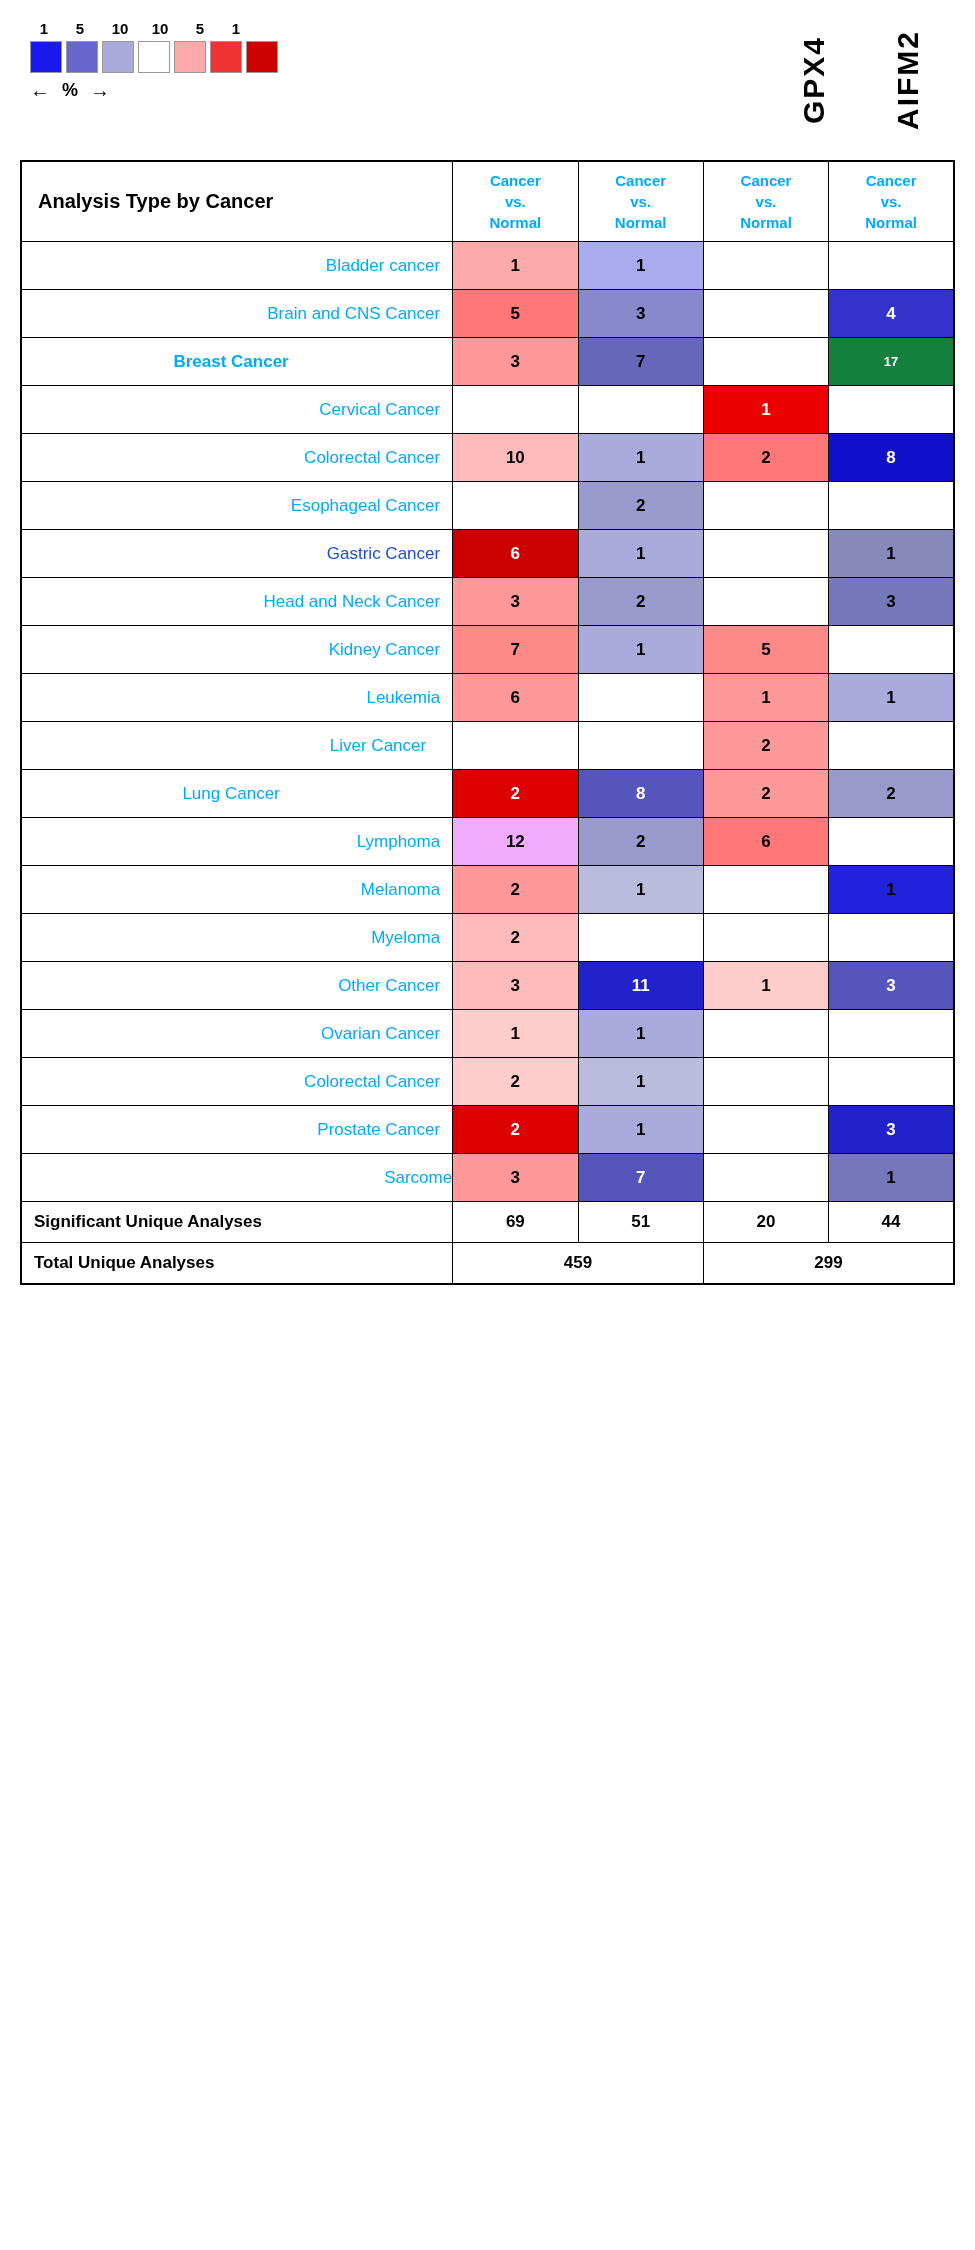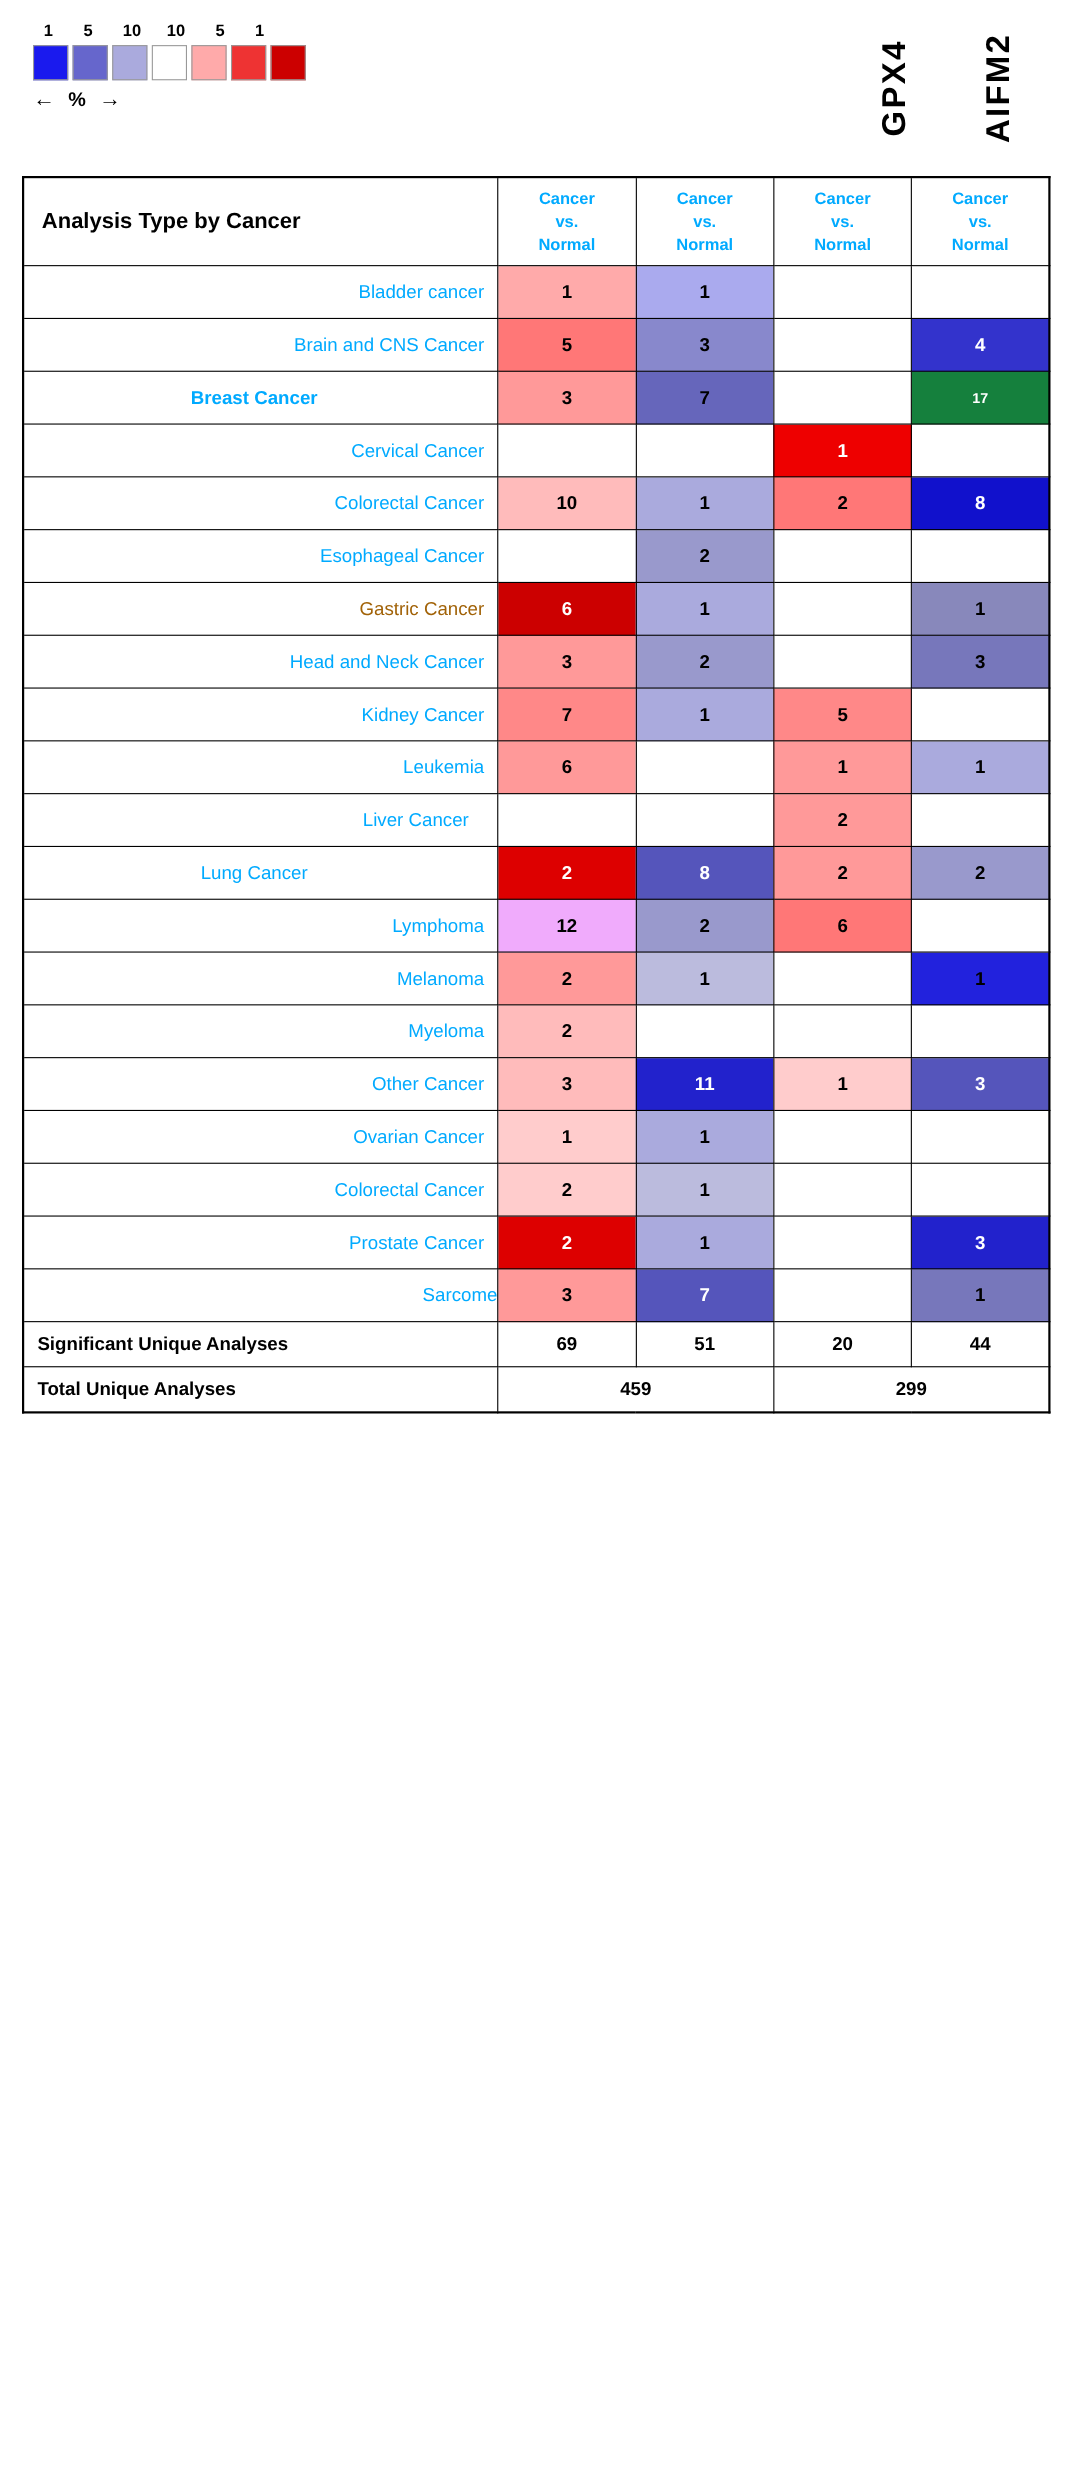--- a/index.html
+++ b/index.html
@@ -107,21 +107,21 @@
         <td style="background: rgb(17, 17, 204); width: 90px; height: 48px; text-align: center; vertical-align: middle; font-size: 17px; font-weight: bold; color: rgb(255, 255, 255);">8</td>
       </tr>
       <tr>
         <td style="color: rgb(0, 170, 255); text-align: right; padding-right: 12px; font-size: 17px; height: 48px;">Esophageal Cancer</td>
         <td style="background: white; width: 90px; height: 48px; text-align: center; vertical-align: middle; font-size: 17px; font-weight: bold; color: rgb(0, 0, 0);"></td>
         <td style="background: rgb(153, 153, 204); width: 90px; height: 48px; text-align: center; vertical-align: middle; font-size: 17px; font-weight: bold; color: rgb(0, 0, 0);">2</td>
         <td style="background: white; width: 90px; height: 48px; text-align: center; vertical-align: middle; font-size: 17px; font-weight: bold; color: rgb(0, 0, 0);"></td>
         <td style="background: white; width: 90px; height: 48px; text-align: center; vertical-align: middle; font-size: 17px; font-weight: bold; color: rgb(0, 0, 0);"></td>
       </tr>
       <tr>
-        <td style="color: #a16207; text-align: right; padding-right: 12px; font-size: 17px; height: 48px;">Gastric Cancer</td>
+        <td style="color: #1d4ed8; text-align: right; padding-right: 12px; font-size: 17px; height: 48px;">Gastric Cancer</td>
         <td style="background: rgb(204, 0, 0); width: 90px; height: 48px; text-align: center; vertical-align: middle; font-size: 17px; font-weight: bold; color: rgb(255, 255, 255);">6</td>
         <td style="background: rgb(170, 170, 221); width: 90px; height: 48px; text-align: center; vertical-align: middle; font-size: 17px; font-weight: bold; color: rgb(0, 0, 0);">1</td>
         <td style="background: white; width: 90px; height: 48px; text-align: center; vertical-align: middle; font-size: 17px; font-weight: bold; color: rgb(0, 0, 0);"></td>
         <td style="background: rgb(136, 136, 187); width: 90px; height: 48px; text-align: center; vertical-align: middle; font-size: 17px; font-weight: bold; color: rgb(0, 0, 0);">1</td>
       </tr>
       <tr>
         <td style="color: rgb(0, 170, 255); text-align: right; padding-right: 12px; font-size: 17px; height: 48px;">Head and Neck Cancer</td>
         <td style="background: rgb(255, 153, 153); width: 90px; height: 48px; text-align: center; vertical-align: middle; font-size: 17px; font-weight: bold; color: rgb(0, 0, 0);">3</td>
         <td style="background: rgb(153, 153, 204); width: 90px; height: 48px; text-align: center; vertical-align: middle; font-size: 17px; font-weight: bold; color: rgb(0, 0, 0);">2</td>
         <td style="background: white; width: 90px; height: 48px; text-align: center; vertical-align: middle; font-size: 17px; font-weight: bold; color: rgb(0, 0, 0);"></td>

